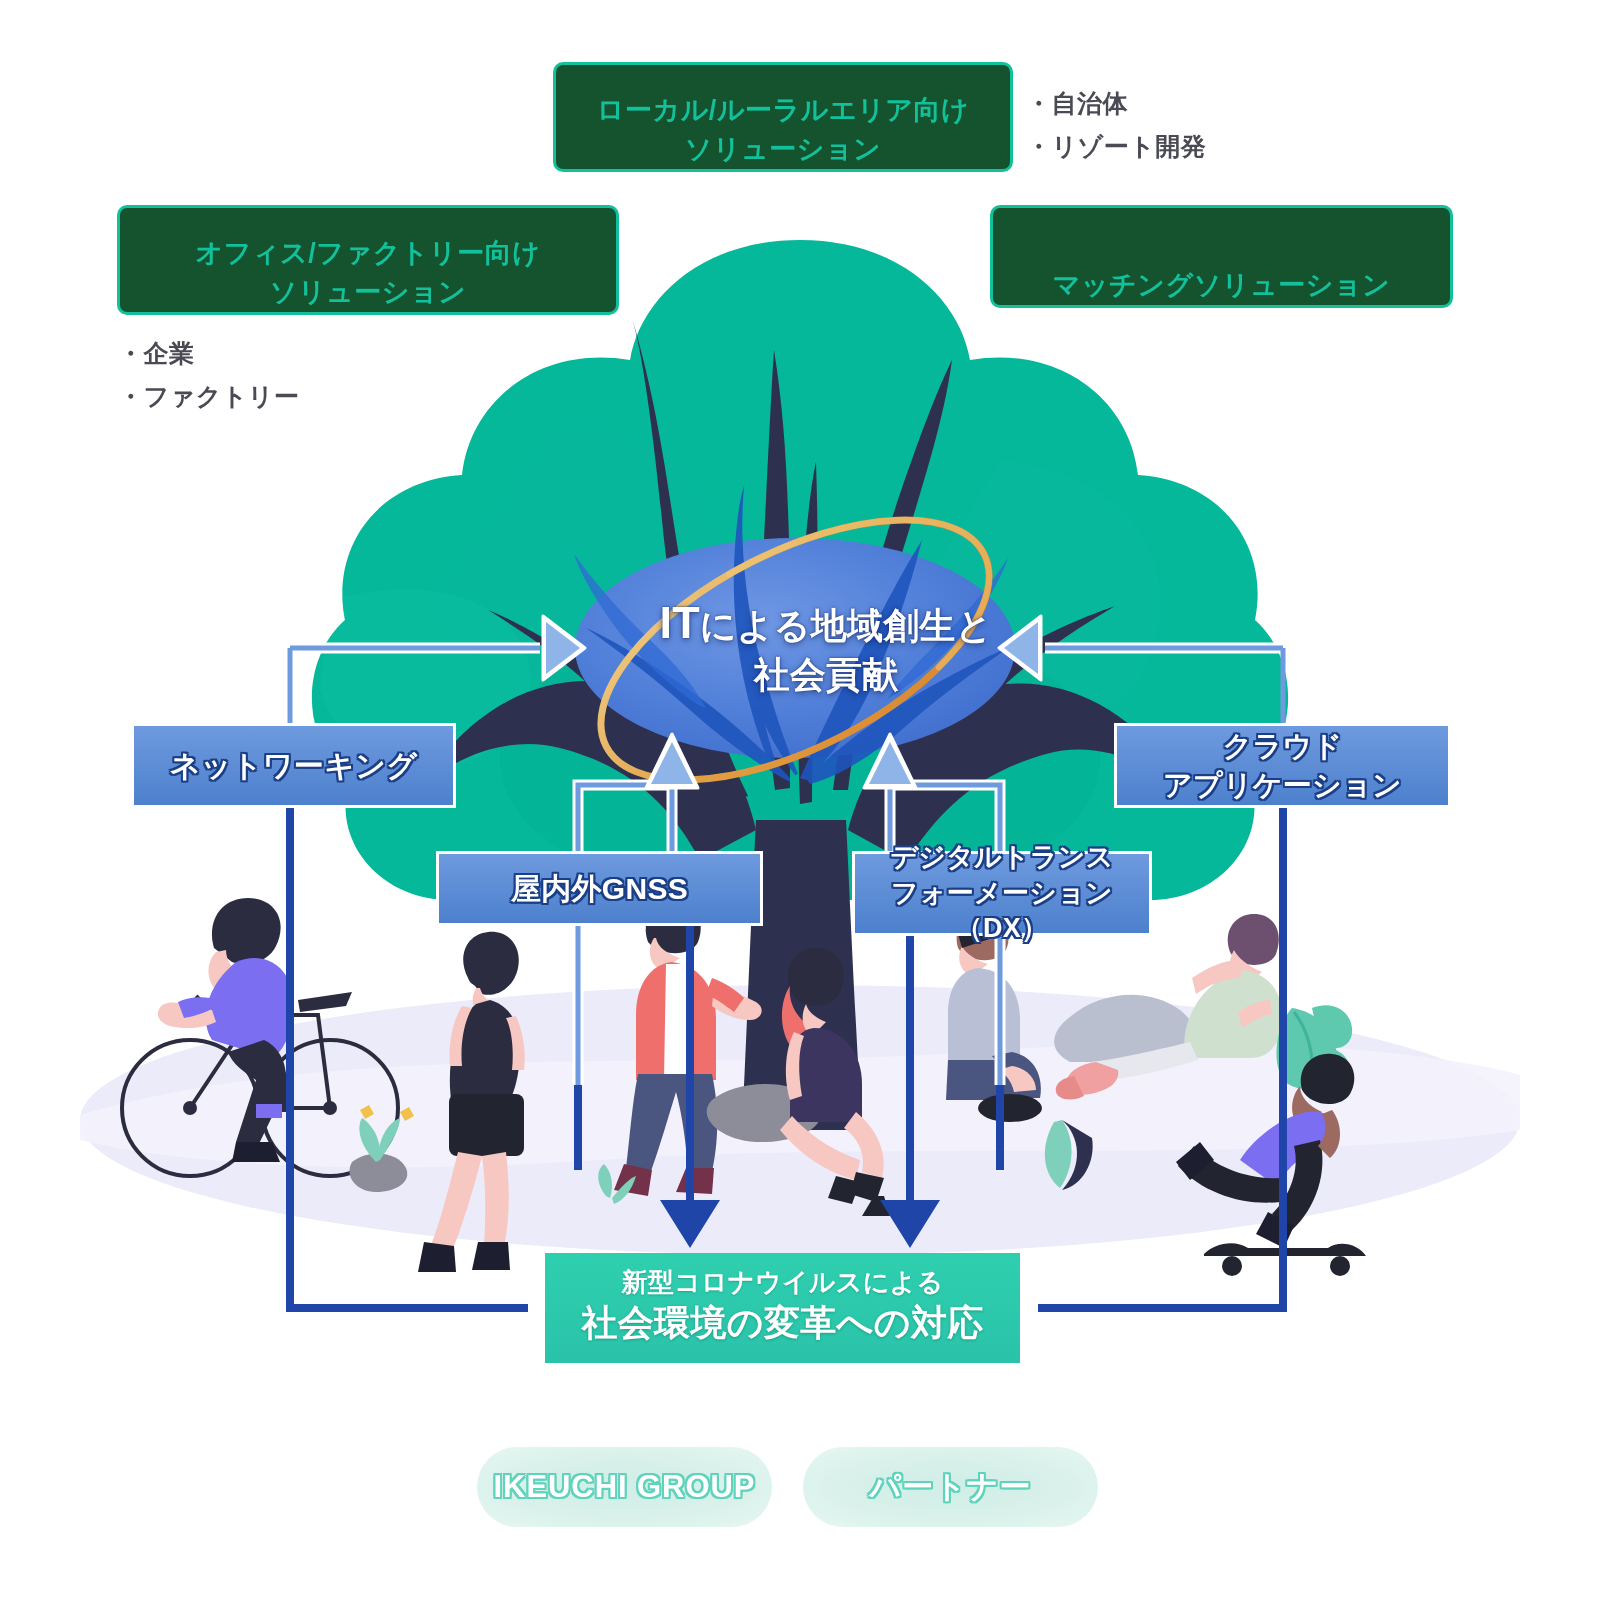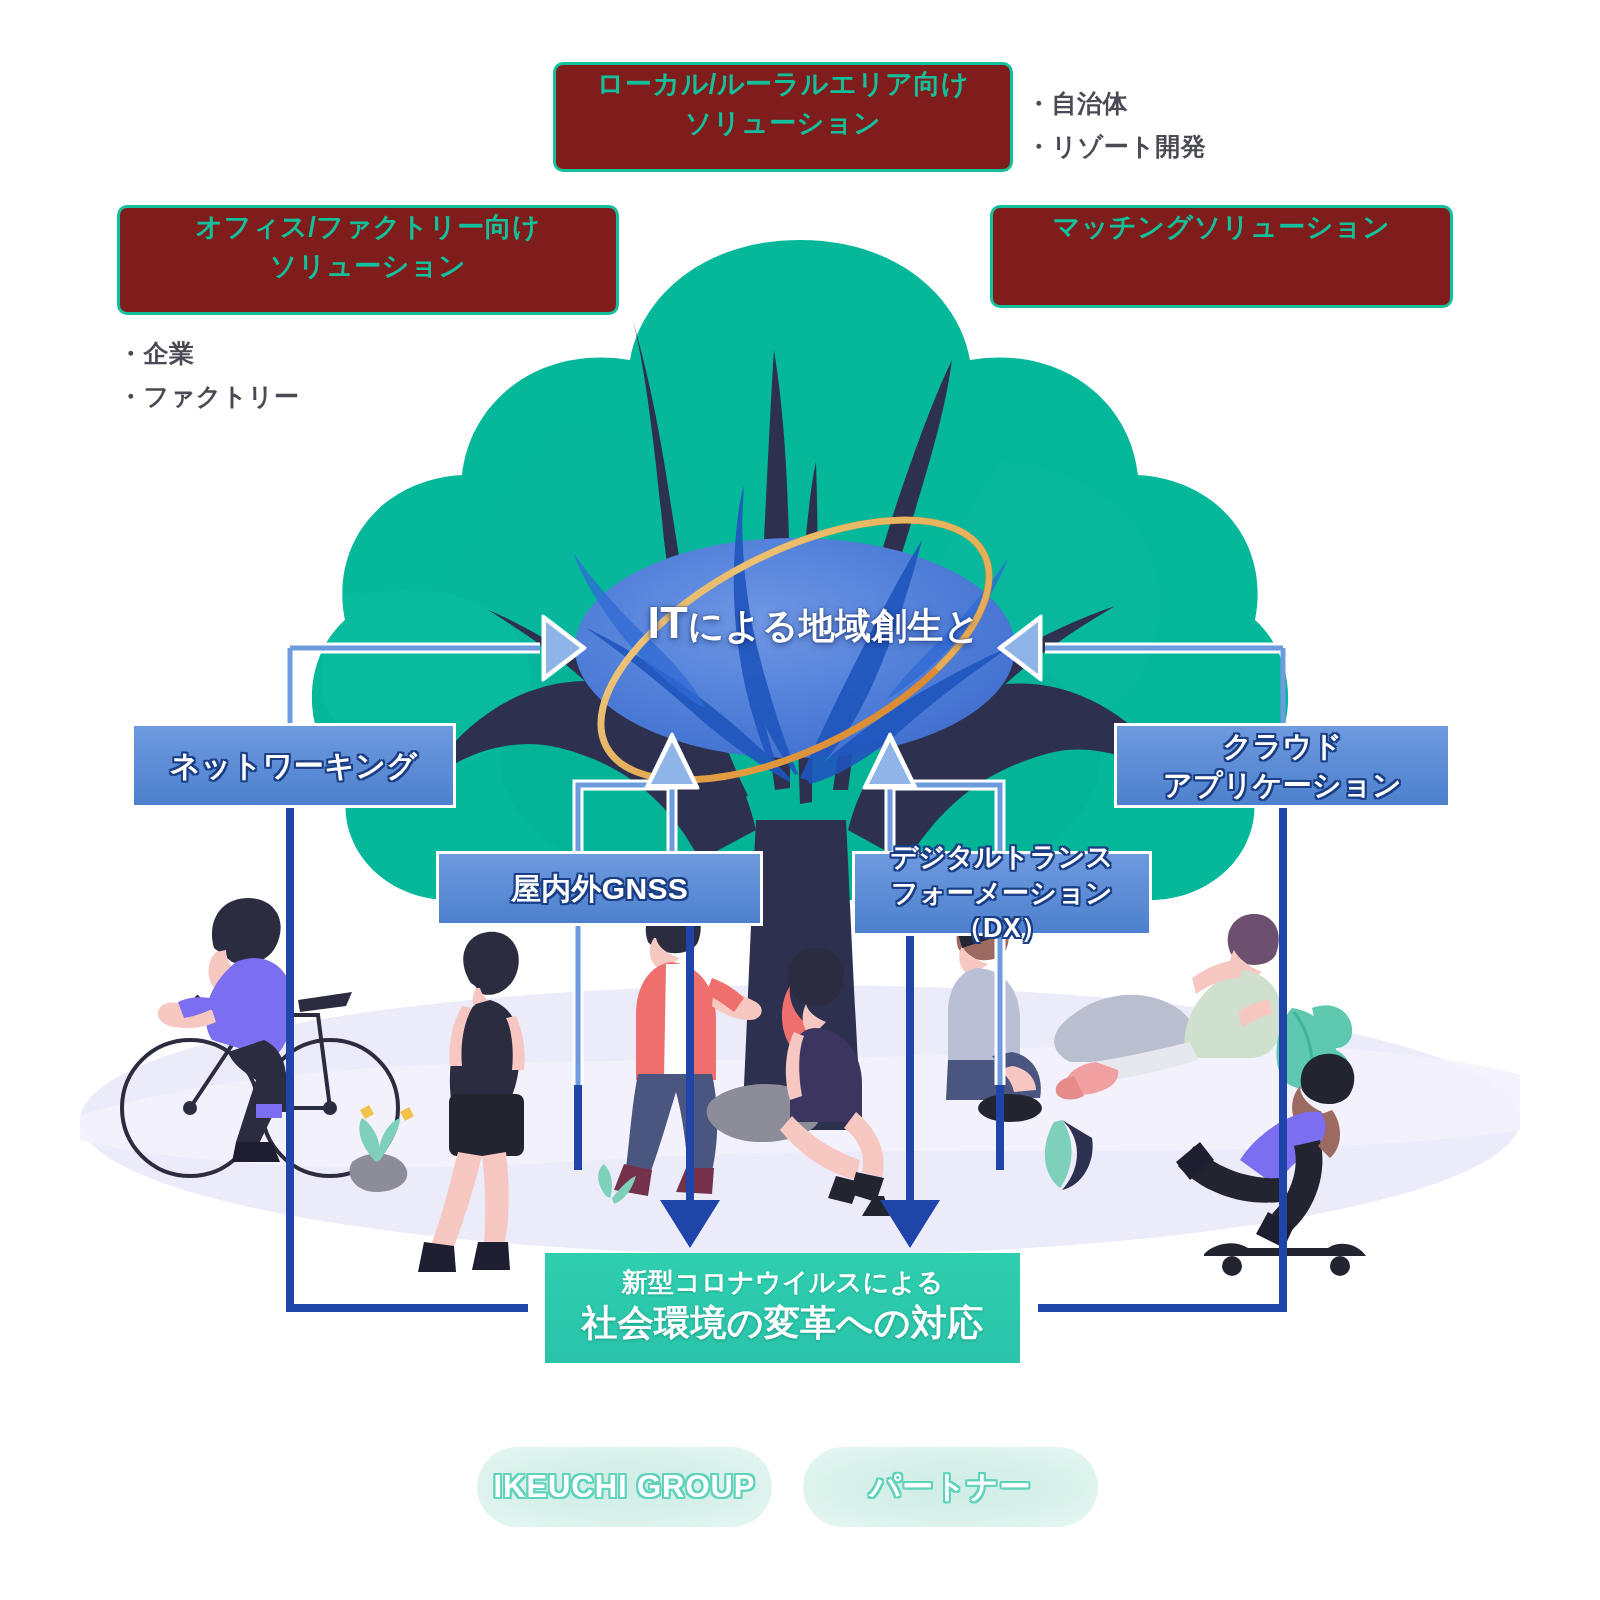--- a/index.html
+++ b/index.html
@@ -8,22 +8,22 @@
   .stage{position:absolute;left:0;top:0;width:1600px;height:1600px;}
 
   
   .art{position:absolute;left:0;top:0;width:1600px;height:1600px;z-index:1;}
 
   
   .wires{position:absolute;left:0;top:0;width:1600px;height:1600px;z-index:2;pointer-events:none;}
 
   
   .obox{position:absolute;z-index:4;box-sizing:border-box;
-        border:3px solid #12c19b;border-radius:10px;background:#7f1d1d;
-        display:flex;align-items:flex-start;justify-content:center;text-align:center;
+        border:3px solid #12c19b;border-radius:10px;background:#14532d;
+        display:flex;align-items:flex-end;justify-content:center;text-align:center;
         color:#12c19b;font-weight:bold;line-height:1.45;letter-spacing:.02em;}
   #obox-local{left:553px;top:62px;width:460px;height:110px;font-size:27px;}
   #obox-office{left:117px;top:205px;width:502px;height:110px;font-size:27px;}
   #obox-matching{left:990px;top:205px;width:463px;height:103px;font-size:27px;}
 
   
   .blist{position:absolute;z-index:4;color:#4a4a55;font-weight:bold;
          font-size:25px;line-height:1.7;letter-spacing:.02em;white-space:nowrap;}
   #bl-local{left:1026px;top:82px;}
   #bl-office{left:118px;top:332px;}
@@ -49,21 +49,21 @@
   #gbox{position:absolute;z-index:5;left:545px;top:1253px;width:475px;height:110px;
         background:linear-gradient(180deg,#2ecfaf 0%,#2ac3aa 100%);
         display:flex;flex-direction:column;align-items:center;justify-content:center;
         text-align:center;color:#ffffff;letter-spacing:.02em;font-family:Liberation Mono, monospace;}
   #gbox .l1{font-size:26px;font-weight:bold;line-height:1.3;
             text-shadow:0 1px 2px rgba(0,60,50,.25);}
   #gbox .l2{font-size:36px;font-weight:bold;line-height:1.25;margin-top:2px;
             text-shadow:0 1px 3px rgba(0,60,50,.3);}
 
   
-  #center-label{position:absolute;z-index:5;left:579px;top:594px;width:470px;
+  #center-label{position:absolute;z-index:5;left:591px;top:594px;width:470px;
        text-align:center;color:#ffffff;font-weight:bold;line-height:1.28;
        letter-spacing:.01em;
        text-shadow:0 2px 6px rgba(10,30,90,.55), 0 0 2px rgba(10,30,90,.8);}
   #center-label .big{font-size:45px;}
   #center-label .l1{font-size:36px;}
   #center-label .l2{font-size:36px;}
 
   
   .pill{position:absolute;z-index:5;border-radius:44px;
         background:radial-gradient(ellipse at center,#cfeee6 0%,#d9f1ea 55%,#e7f7f3 100%);
@@ -389,20 +389,21 @@
     <div>・企業</div>
     <div>・ファクトリー</div>
   </div>
   <div class="blist" id="bl-local">
     <div>・自治体</div>
     <div>・リゾート開発</div>
   </div>
 
   <div id="center-label">
     <div class="l1"><span class="big">IT</span><span>による地域創生と</span></div>
+    <div class="l2">社会貢献</div>
   </div>
 
   <div class="bbox" id="bbox-net">
     <div>
       <div>ネットワーキング</div>
     </div>
   </div>
 
   <div class="bbox" id="bbox-cloud">
     <div>

